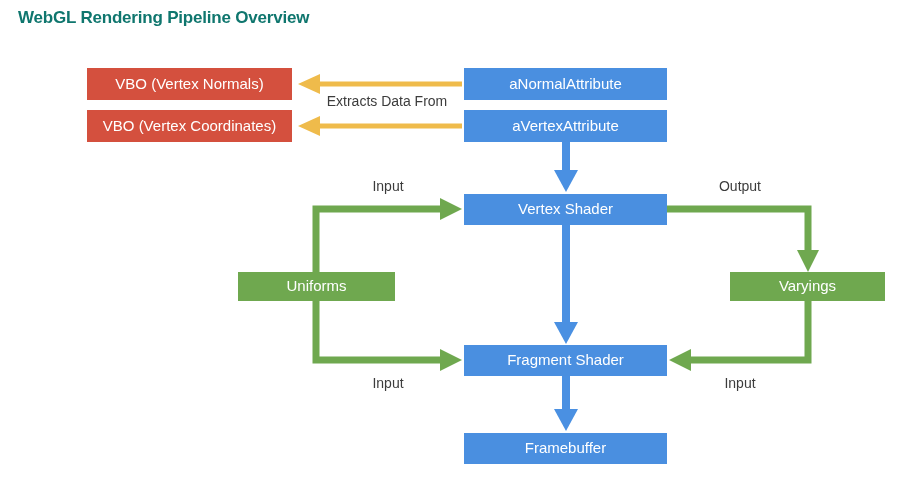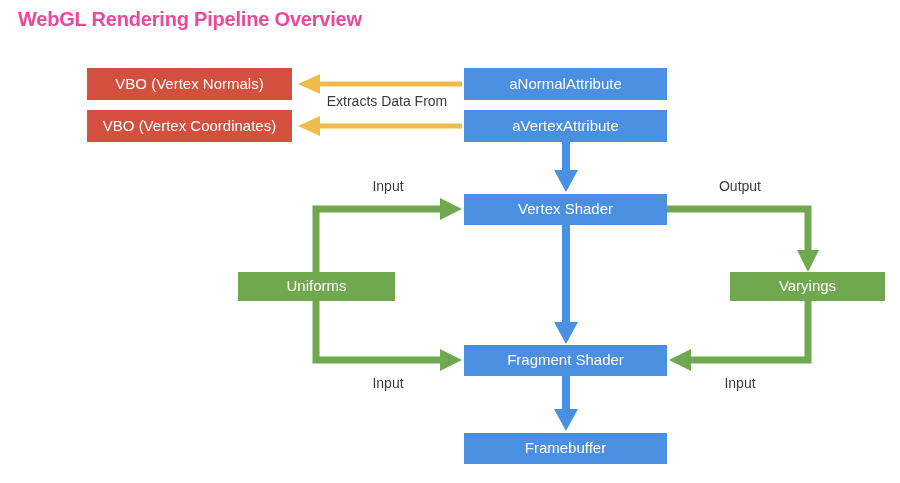--- a/index.html
+++ b/index.html
@@ -11,23 +11,23 @@
     width: 900px;
     height: 483px;
     font-family: "Liberation Sans", sans-serif;
     overflow: hidden;
     position: relative;
   }
   #page-title {
     position: absolute;
     left: 18px;
     top: 8px;
-    font-size: 20px;
+    font-size: 17px;
     font-weight: bold;
-    color: #ec4899;
+    color: #0f766e;
     letter-spacing: -0.2px;
   }
   #diagram {
     position: absolute;
     left: 0;
     top: 0;
   }
   .node-label {
     font-family: "Liberation Sans", sans-serif;
     font-size: 15px;

